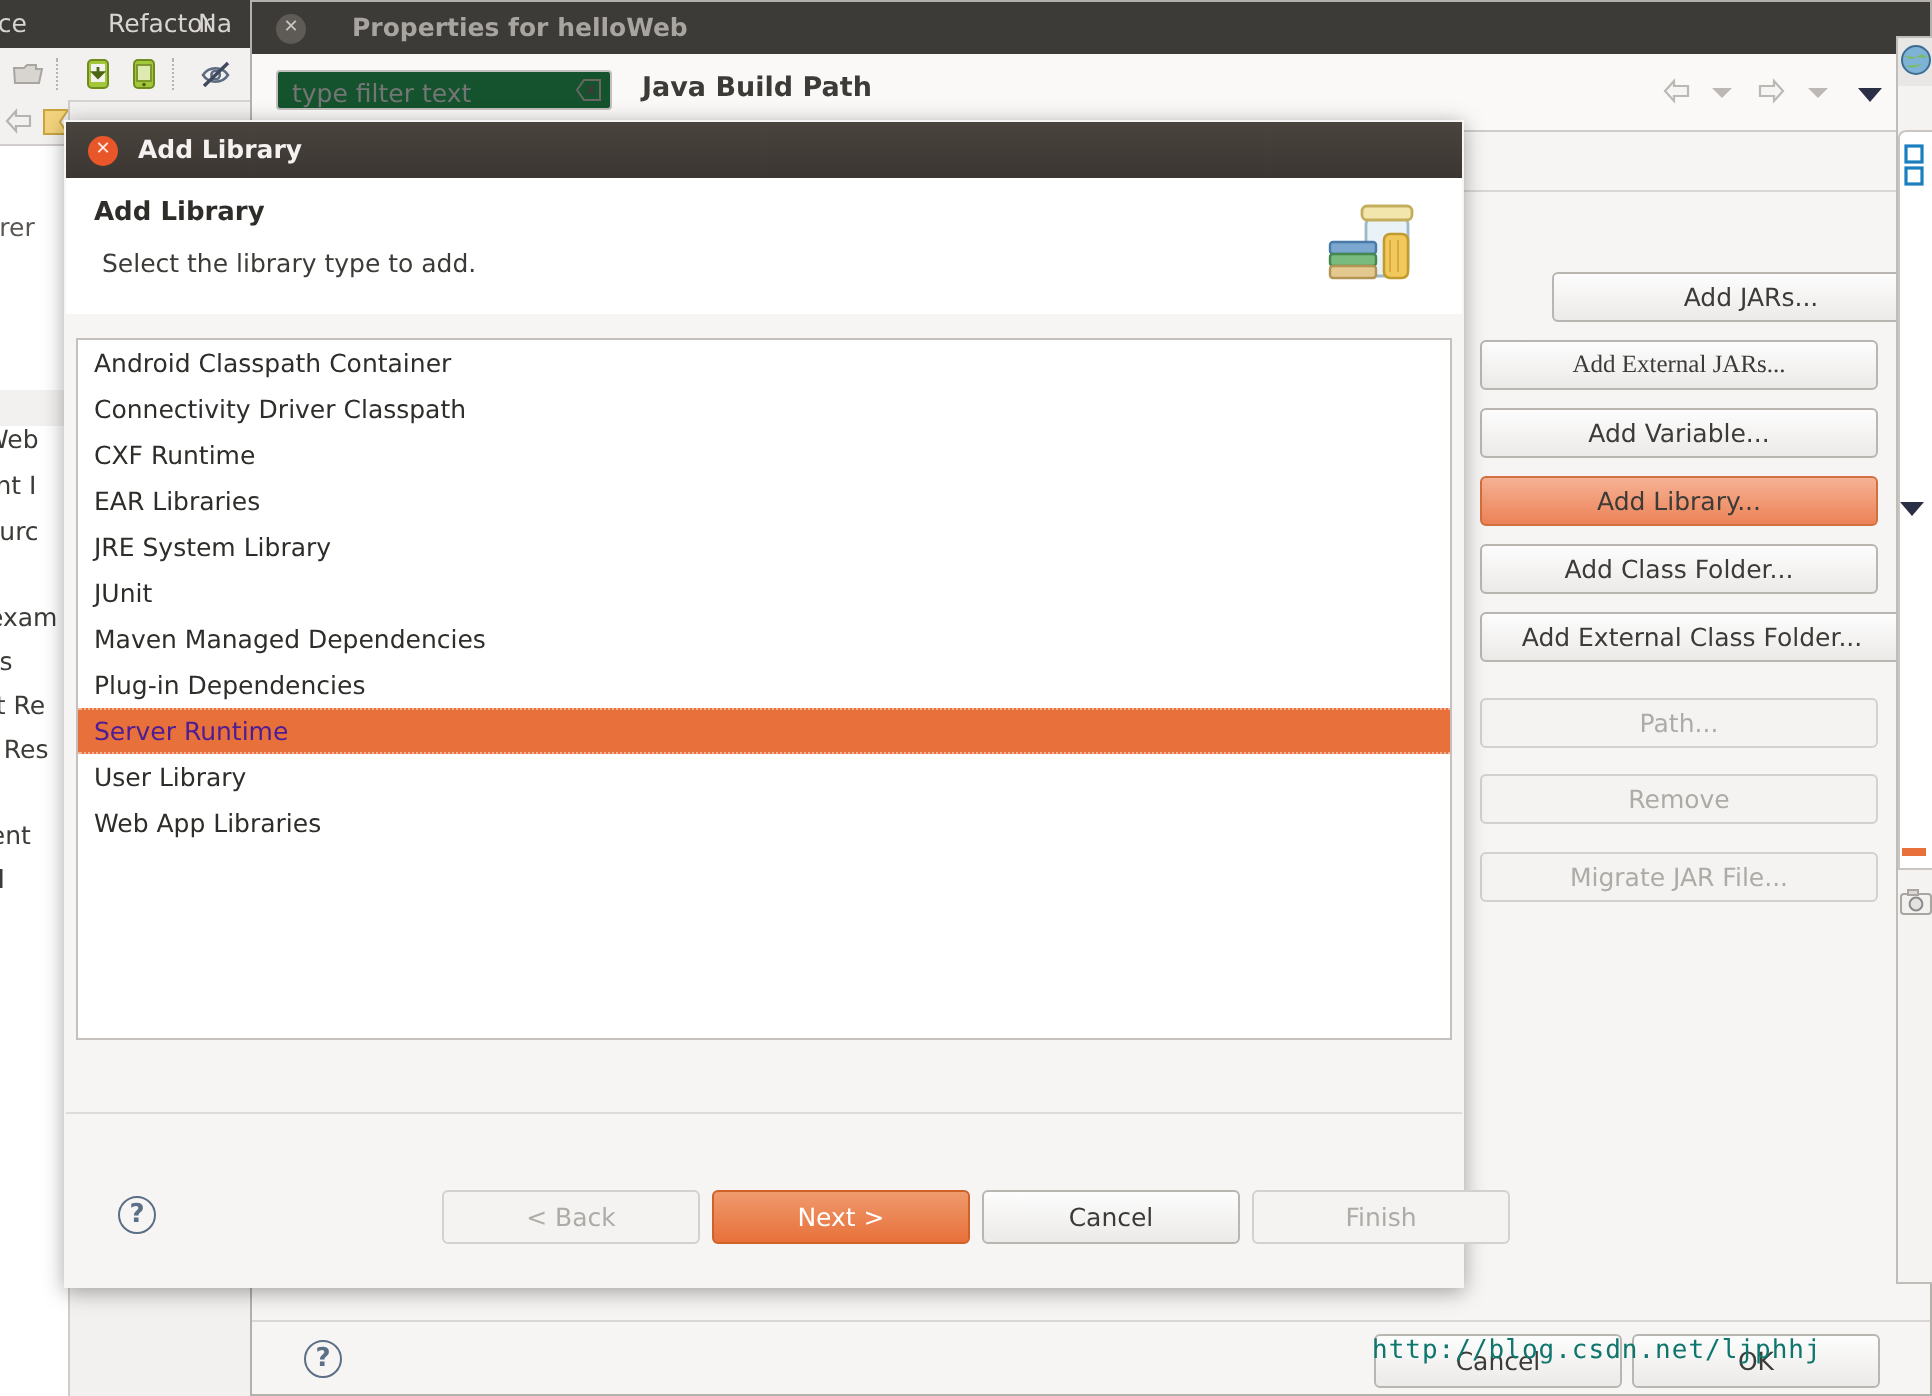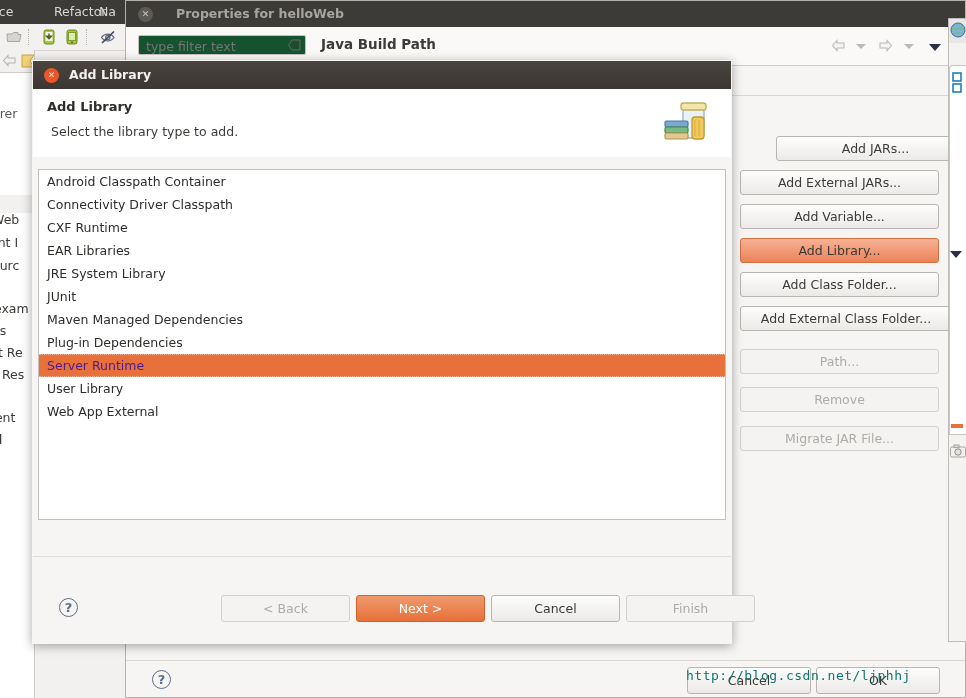--- a/index.html
+++ b/index.html
@@ -319,21 +319,21 @@
           <div class="caret" style="border-top:5px solid #bcb8b4;"></div>
         </div>
         <div class="page-nav" style="left:803px; top:17px;">
           <div class="caret" style="border-left:6px solid transparent;border-right:6px solid transparent;border-top:7px solid #2b2f45;"></div>
         </div>
       </div>
 
       <div class="props-sep"></div>
 
       <button class="btn" style="left:614px; top:109px; width:199px; height:25px;margin-left:36px;">Add JARs...</button>
-      <button class="btn" style="left:614px; top:143px; width:199px; height:25px;">Add External JARs...</button>
+      <button class="btn" style="left:614px; top:143px; width:199px; height:25px;font-family:Liberation Serif, serif;">Add External JARs...</button>
       <button class="btn" style="left:614px; top:177px; width:199px; height:25px;">Add Variable...</button>
       <button class="btn accent" style="left:614px; top:211px; width:199px; height:25px;">Add Library...</button>
       <button class="btn" style="left:614px; top:245px; width:199px; height:25px;">Add Class Folder...</button>
       <button class="btn" style="left:614px; top:279px; width:212px; height:25px;">Add External Class Folder...</button>
       <button class="btn disabled" style="left:614px; top:322px; width:199px; height:25px;">Path...</button>
       <button class="btn disabled" style="left:614px; top:360px; width:199px; height:25px;">Remove</button>
       <button class="btn disabled" style="left:614px; top:399px; width:199px; height:25px;">Migrate JAR File...</button>
 
       <div class="footer-sep"></div>
       <div class="help-ico" style="left:26px; top:643px;">?</div>
@@ -404,21 +404,21 @@
         <div class="lib-item">Android Classpath Container</div>
         <div class="lib-item">Connectivity Driver Classpath</div>
         <div class="lib-item">CXF Runtime</div>
         <div class="lib-item">EAR Libraries</div>
         <div class="lib-item">JRE System Library</div>
         <div class="lib-item">JUnit</div>
         <div class="lib-item">Maven Managed Dependencies</div>
         <div class="lib-item">Plug-in Dependencies</div>
         <div class="lib-item selected">Server Runtime</div>
         <div class="lib-item">User Library</div>
-        <div class="lib-item">Web App External</div>
+        <div class="lib-item">Web App Libraries</div>
       </div>
 
       <div class="dlg-footer-sep"></div>
 
       <div class="help-ico" style="left:26px; top:441px;">?</div>
 
       <button class="btn disabled" style="left:188px; top:438px; width:129px; height:27px;">&lt; Back</button>
       <button class="btn strong-accent" style="left:323px; top:438px; width:129px; height:27px;">Next &gt;</button>
       <button class="btn" style="left:458px; top:438px; width:129px; height:27px;">Cancel</button>
       <button class="btn disabled" style="left:593px; top:438px; width:129px; height:27px;">Finish</button>

